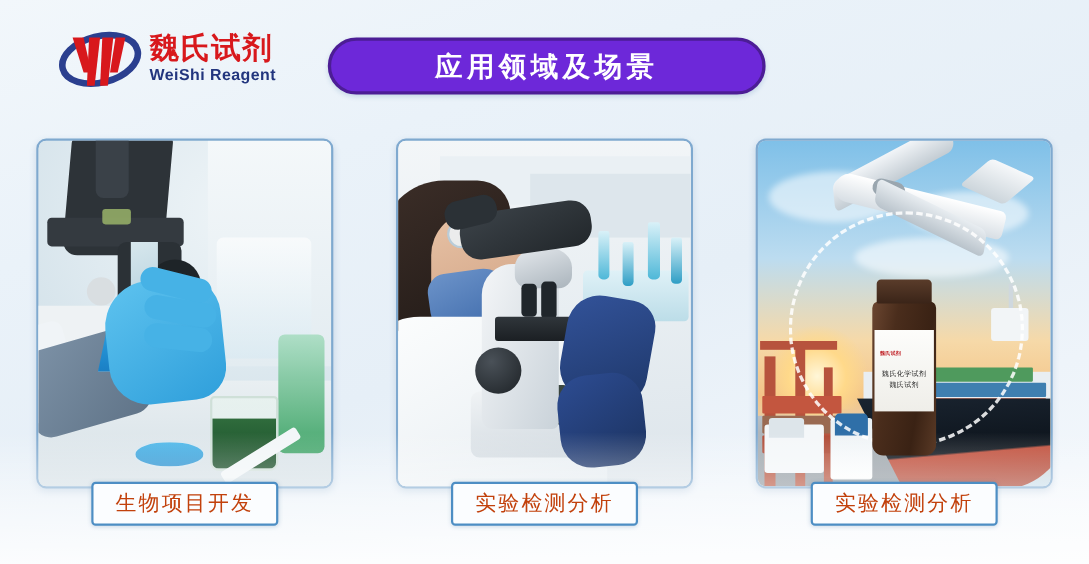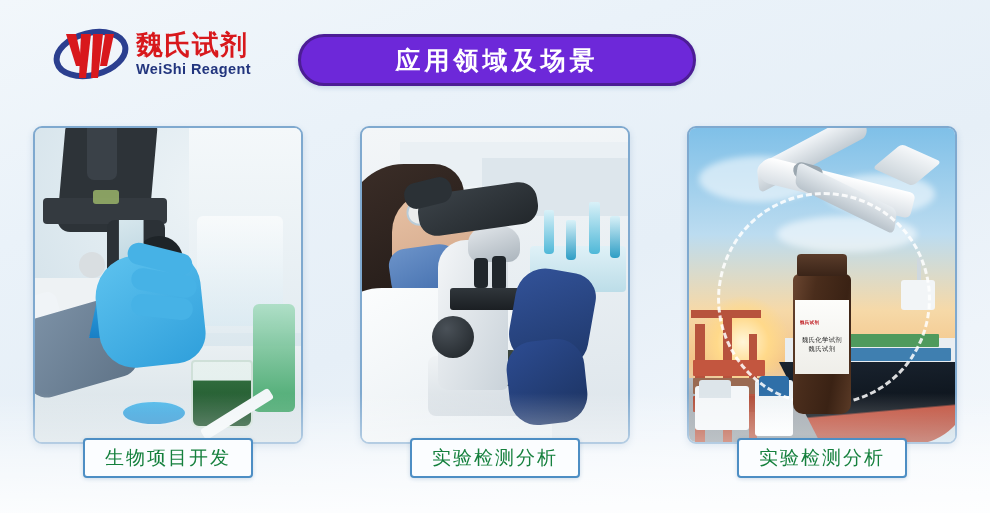--- a/index.html
+++ b/index.html
@@ -49,21 +49,21 @@
     background:#dfe8ef;
   }
 
   .card-label{
     position:absolute; left:50%; transform:translateX(-50%);
     bottom:-34px; min-width:170px; height:40px; padding:0 18px;
     background:#fbfdff; border:2px solid #4d8ec4; border-radius:4px;
     display:flex; align-items:center; justify-content:center;
     box-shadow:0 1px 4px rgba(60,110,160,.22); z-index:5;
   }
-  .card-label span{ color:#15803d; font-size:19px; font-weight:500; letter-spacing:2px;
+  .card-label span{ color:#c2410c; font-size:19px; font-weight:500; letter-spacing:2px;
                     font-family:"DejaVu Sans","Liberation Sans",sans-serif; white-space:nowrap; }
 
   
   .p1{ position:absolute; inset:0;
        background:
          radial-gradient(ellipse 120% 90% at 70% 20%, #eef4f7 0%, #dfeaf0 45%, #c9dbe4 100%);
   }
   .p1 .scope-arm{ position:absolute; left:26px; top:-4px; width:92px; height:108px; background:#2d3338;
                   border-radius:6px 6px 14px 14px; transform:skewX(-5deg); }
   .p1 .scope-head{ position:absolute; left:52px; top:-10px; width:30px; height:62px; background:#3a4148; border-radius:7px; }

